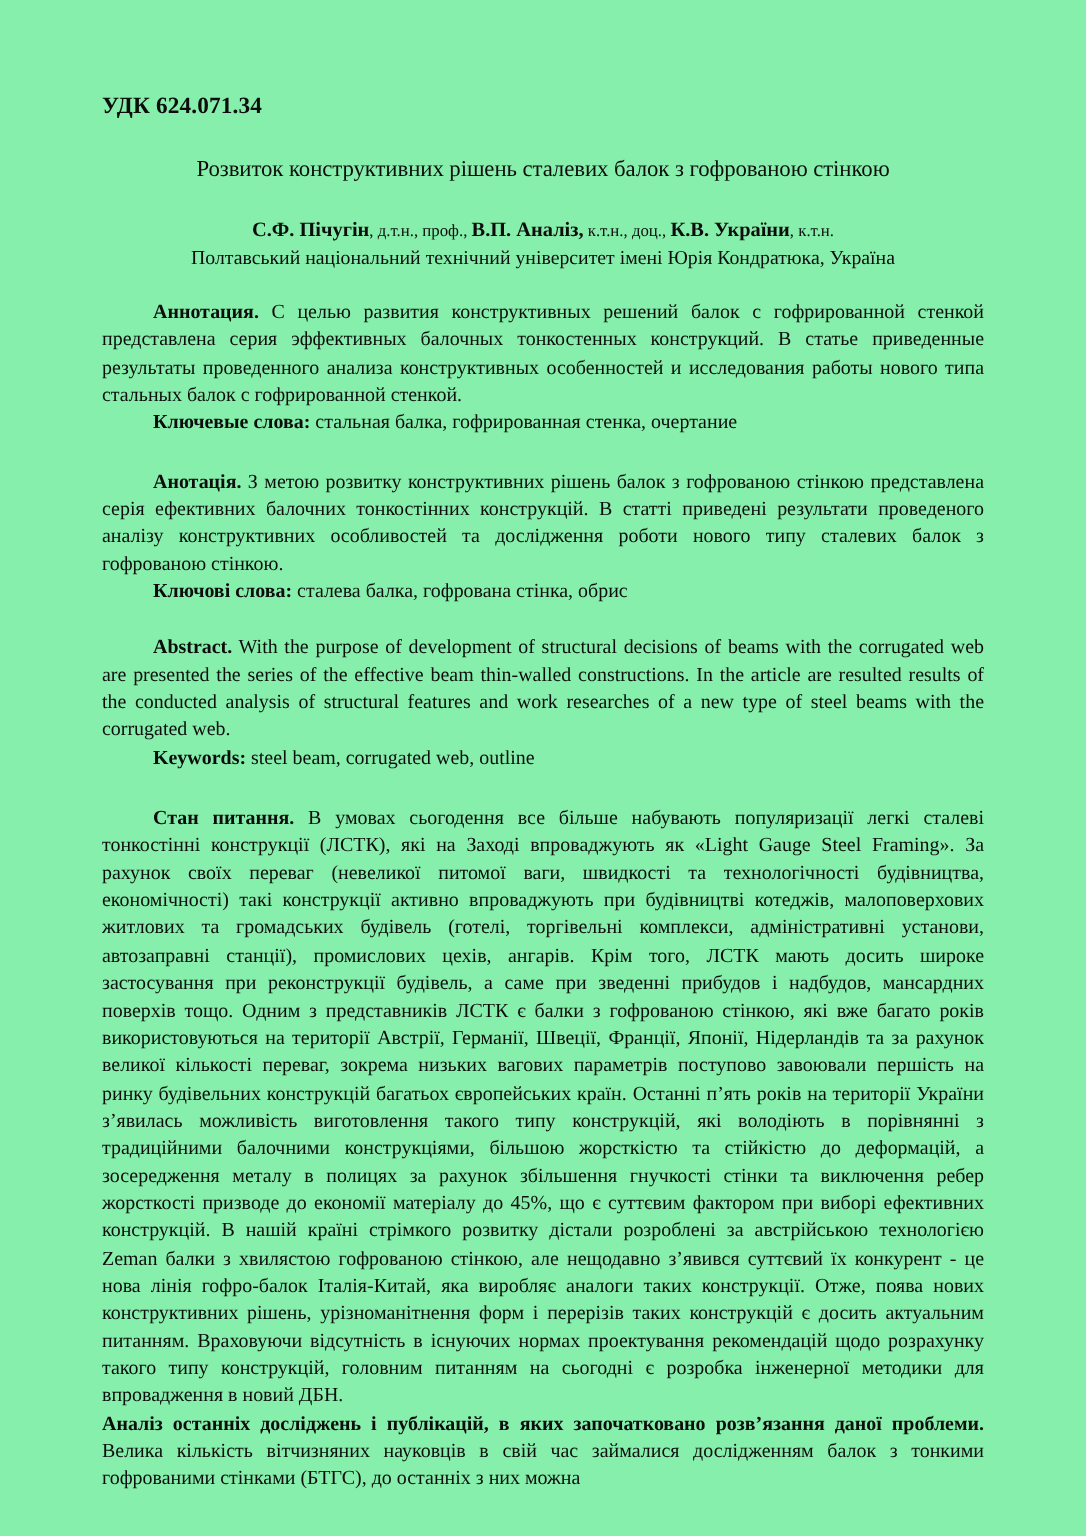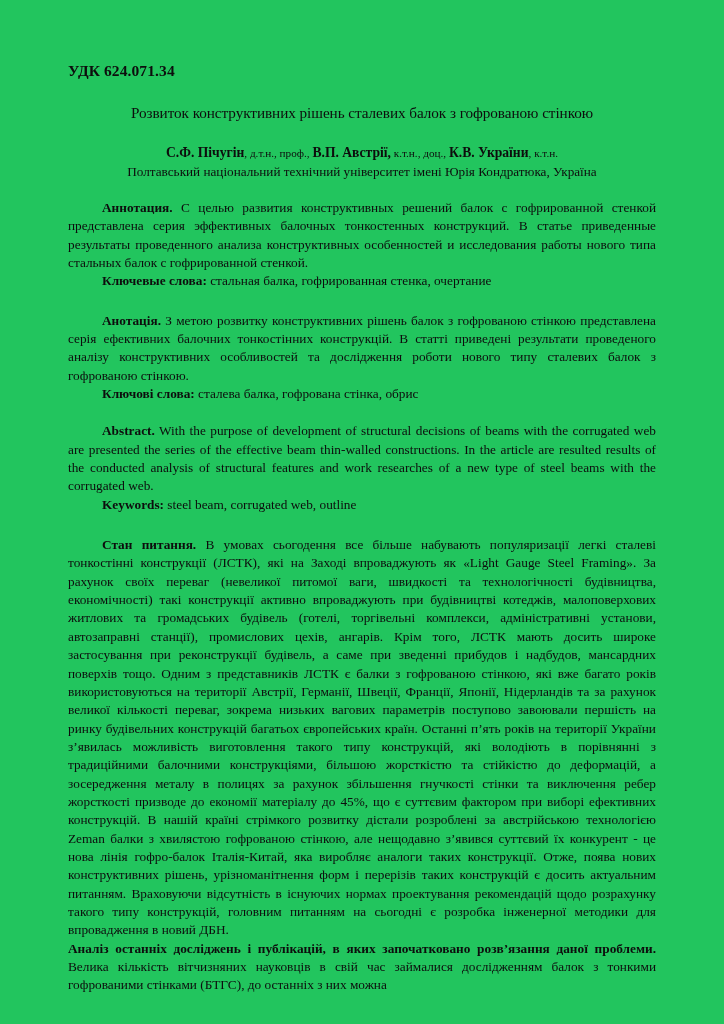--- a/index.html
+++ b/index.html
@@ -10,21 +10,21 @@
   }
   body {
     font-family: "Liberation Serif", "DejaVu Serif", serif;
     color: #0d0d0d;
     -webkit-font-smoothing: antialiased;
   }
   .page {
     position: relative;
     width: 724px;
     height: 1024px;
-    background: #22c55e;
+    background: #86efac;
     overflow: hidden;
     box-sizing: border-box;
   }
   .content {
     position: absolute;
     left: 68px;
     top: 62px;
     width: 588px;
   }
 
@@ -91,21 +91,21 @@
 </head>
 <body>
 
 <div class="page">
   <div class="content">
 
     <div class="udc">УДК 624.071.34</div>
 
     <h1 class="doc-title">Розвиток конструктивних рішень сталевих балок з гофрованою стінкою</h1>
 
-    <div class="authors"><span class="nm">С.Ф. Пічугін</span><span class="deg">, д.т.н., проф., </span><span class="nm">В.П. Австрії,</span><span class="deg"> к.т.н., доц., </span><span class="nm">К.В. України</span><span class="deg">, к.т.н.</span></div>
+    <div class="authors"><span class="nm">С.Ф. Пічугін</span><span class="deg">, д.т.н., проф., </span><span class="nm">В.П. Аналіз,</span><span class="deg"> к.т.н., доц., </span><span class="nm">К.В. України</span><span class="deg">, к.т.н.</span></div>
 
     <div class="affiliation">Полтавський національний технічний університет імені Юрія Кондратюка, Україна</div>
 
     <div class="abs-block">
       <p class="just indent"><span class="lead">Аннотация.</span><span> С целью развития конструктивных решений балок с гофрированной стенкой представлена серия эффективных балочных тонкостенных конструкций. В статье приведенные результаты проведенного анализа конструктивных особенностей и исследования работы нового типа стальных балок с гофрированной стенкой.</span></p>
       <p class="kw"><b>Ключевые слова:</b><span> стальная балка, гофрированная стенка, очертание</span></p>
     </div>
 
     <div class="abs-block first">
       <p class="just indent"><span class="lead">Анотація.</span><span> З метою розвитку конструктивних рішень балок з гофрованою стінкою представлена серія ефективних балочних тонкостінних конструкцій. В статті приведені результати проведеного аналізу конструктивних особливостей та дослідження роботи нового типу сталевих балок з гофрованою стінкою.</span></p>

